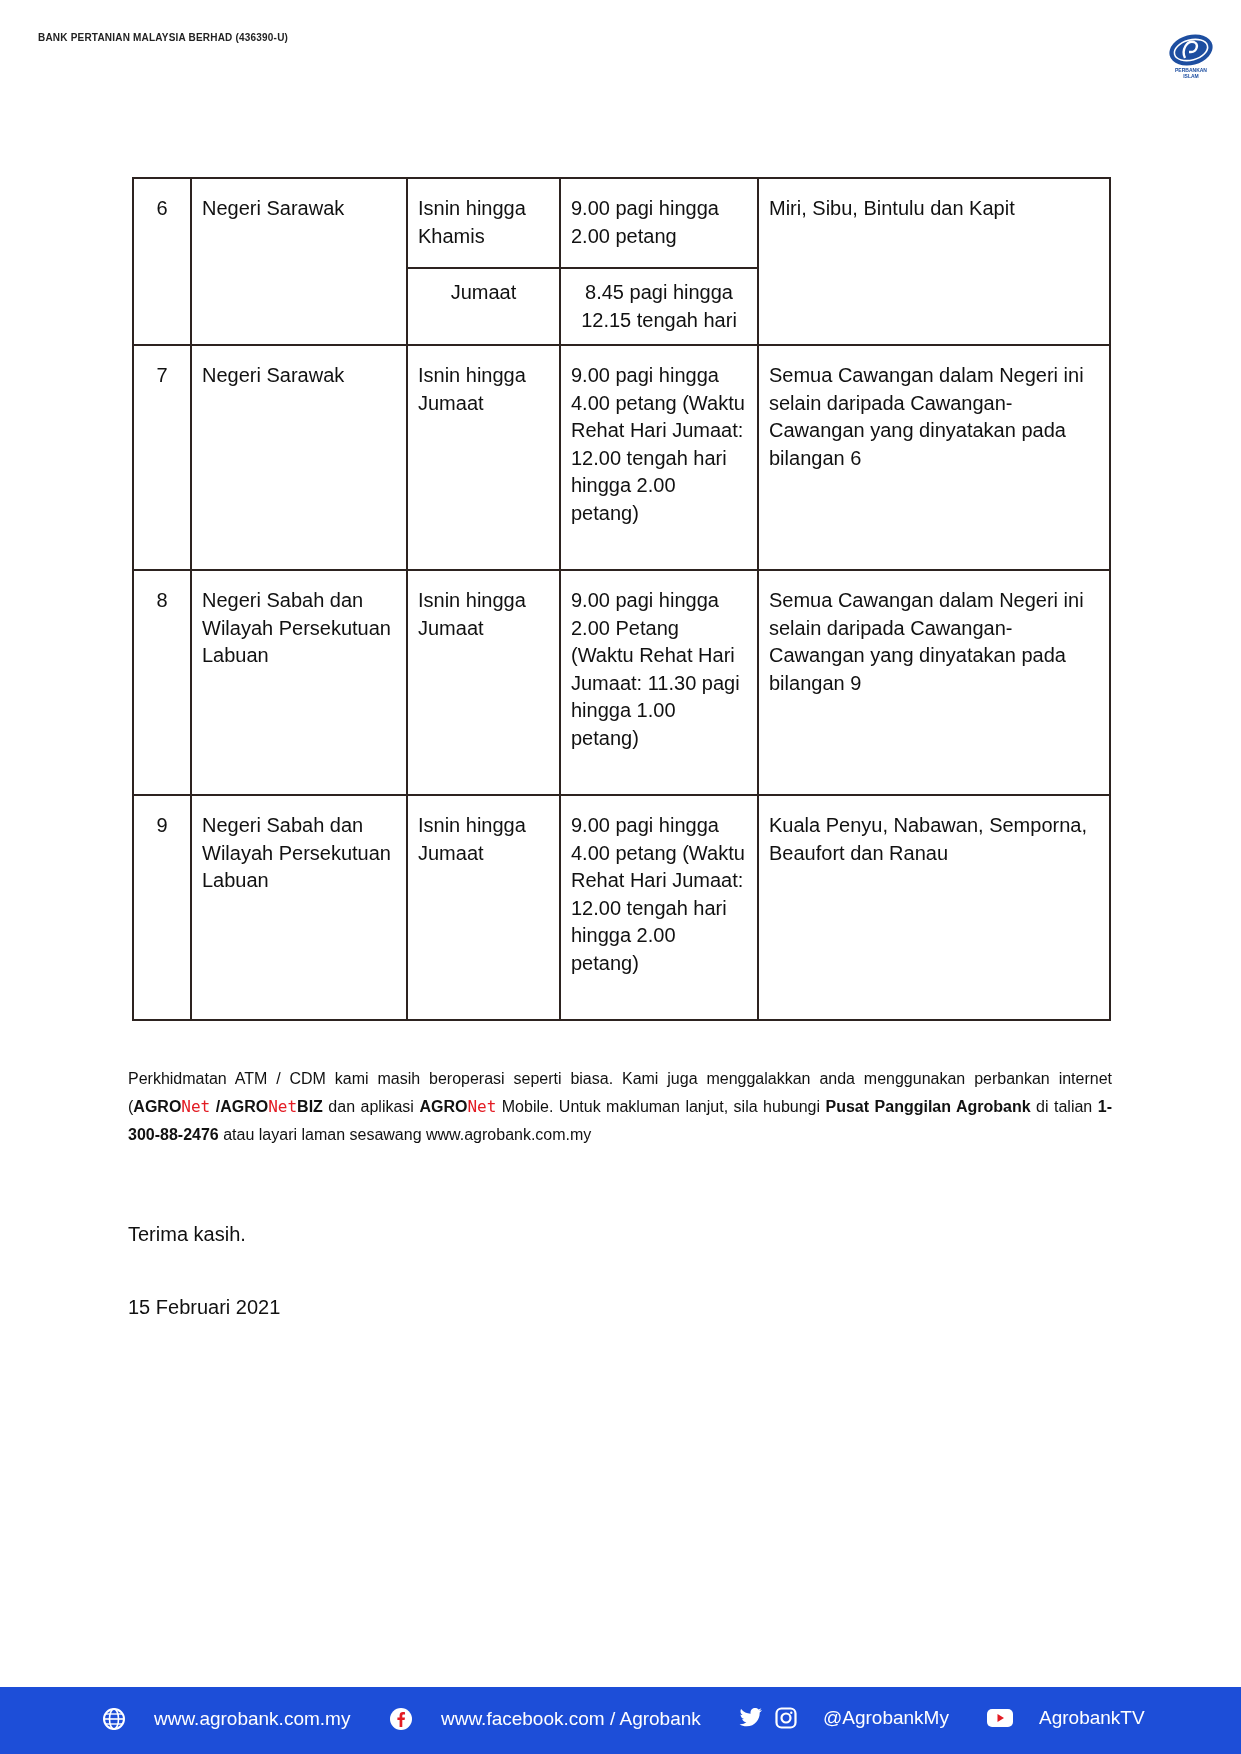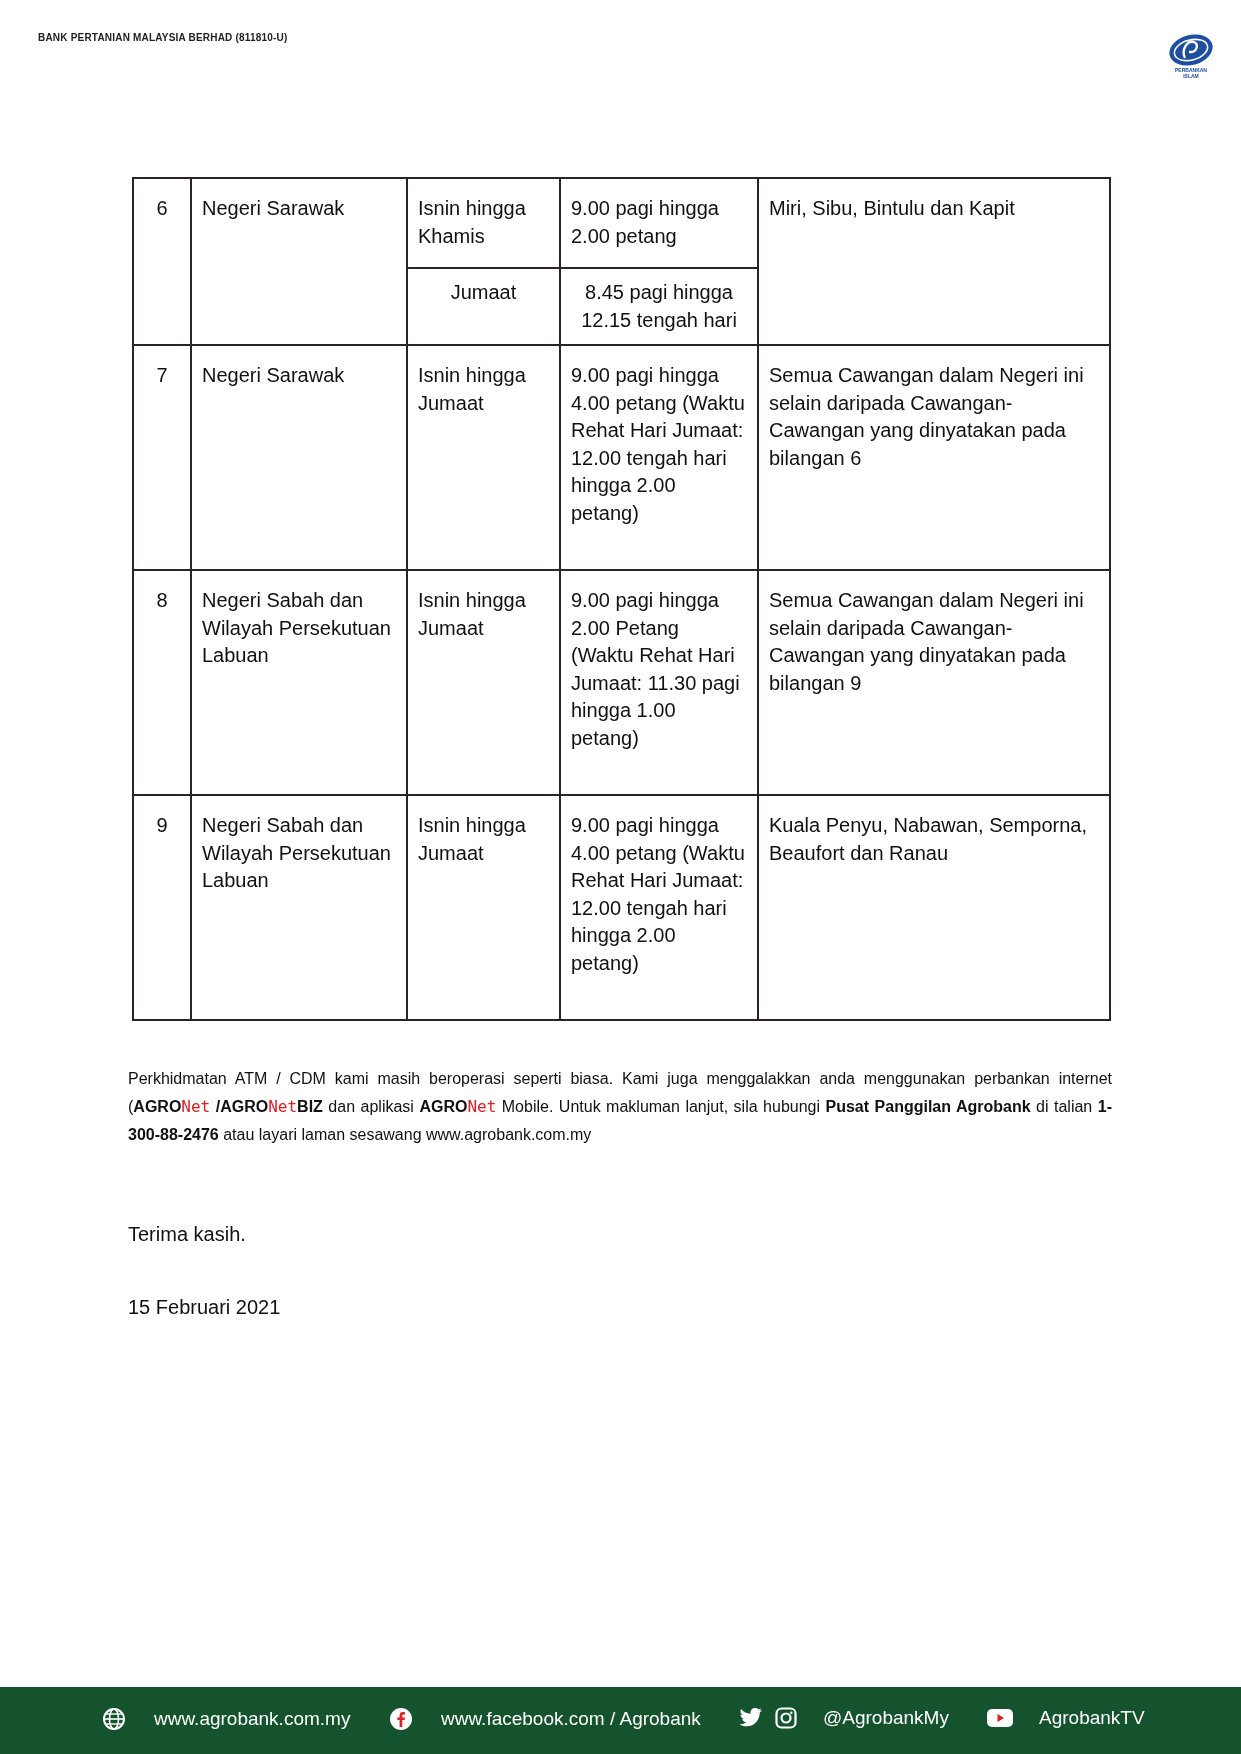--- a/index.html
+++ b/index.html
@@ -24,30 +24,30 @@
   tr.rbig.r9 td { height: 197px; }
 
   .para { position: absolute; left: 128px; top: 1065px; width: 984px; font-size: 16px; line-height: 28px;
           text-align: justify; color: #111; }
   .agro { font-weight: bold; }
   .net { color: #e31b23; font-family: "DejaVu Sans Mono", monospace; font-weight: normal; }
   .bold { font-weight: bold; }
   .thanks { position: absolute; left: 128px; top: 1223px; font-size: 20px; }
   .date { position: absolute; left: 128px; top: 1296px; font-size: 20px; }
 
-  .footer { position: absolute; left: 0; top: 1687px; width: 1241px; height: 67px; background: #14532d;
+  .footer { position: absolute; left: 0; top: 1687px; width: 1241px; height: 67px; background: #1d4ed8;
             color: #fff; font-size: 19px; }
   .fitem { position: absolute; top: 20px; display: flex; align-items: center; gap: 0; }
   .fitem svg { display: block; }
   .ftext { white-space: nowrap; }
 </style>
 </head>
 <body>
 
-<div class="company">BANK PERTANIAN MALAYSIA BERHAD (811810-U)</div>
+<div class="company">BANK PERTANIAN MALAYSIA BERHAD (436390-U)</div>
 
 <svg class="logo" viewBox="0 0 52 52">
   <ellipse cx="26" cy="20" rx="22" ry="15" fill="#1d4ea0" transform="rotate(-15 26 20)"></ellipse>
   <ellipse cx="26" cy="20" rx="17" ry="10" fill="none" stroke="#fff" stroke-width="1.6" transform="rotate(-15 26 20)"></ellipse>
   <path d="M20 28 C16 20 22 10 29 12 C34 14 32 22 26 22 L24 22" fill="none" stroke="#fff" stroke-width="2.4"></path>
   <text x="26" y="42" text-anchor="middle" class="logo-text">PERBANKAN</text>
   <text x="26" y="48" text-anchor="middle" class="logo-text">ISLAM</text>
 </svg>
 
 <table class="sched">

